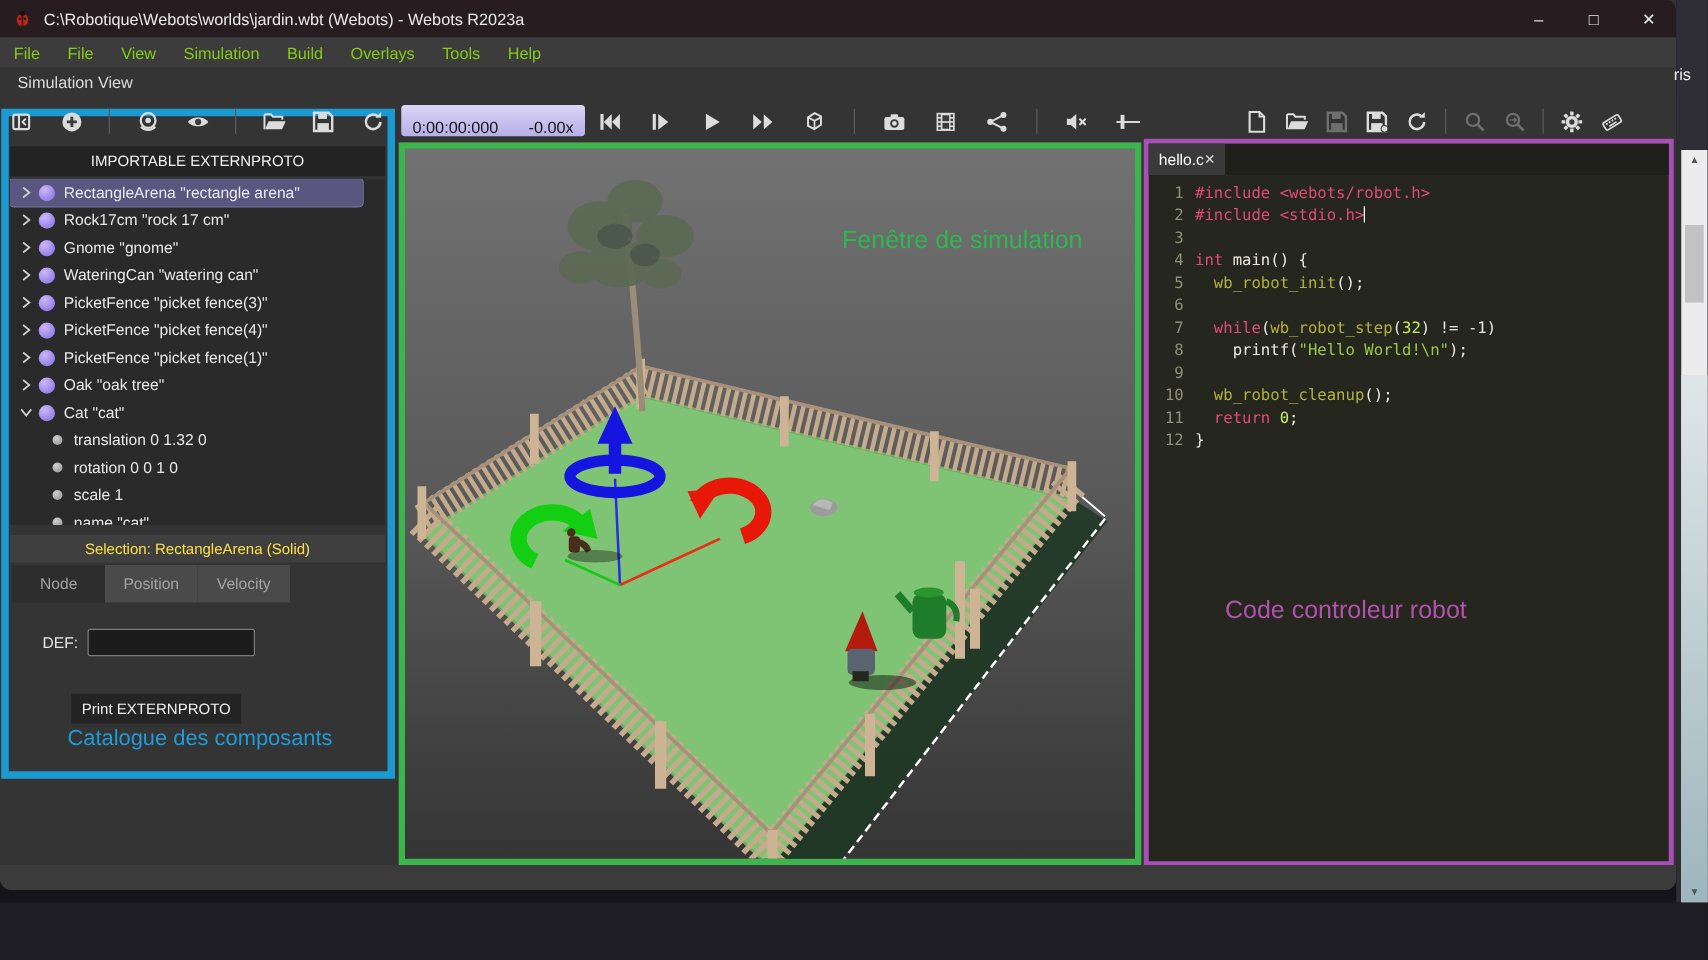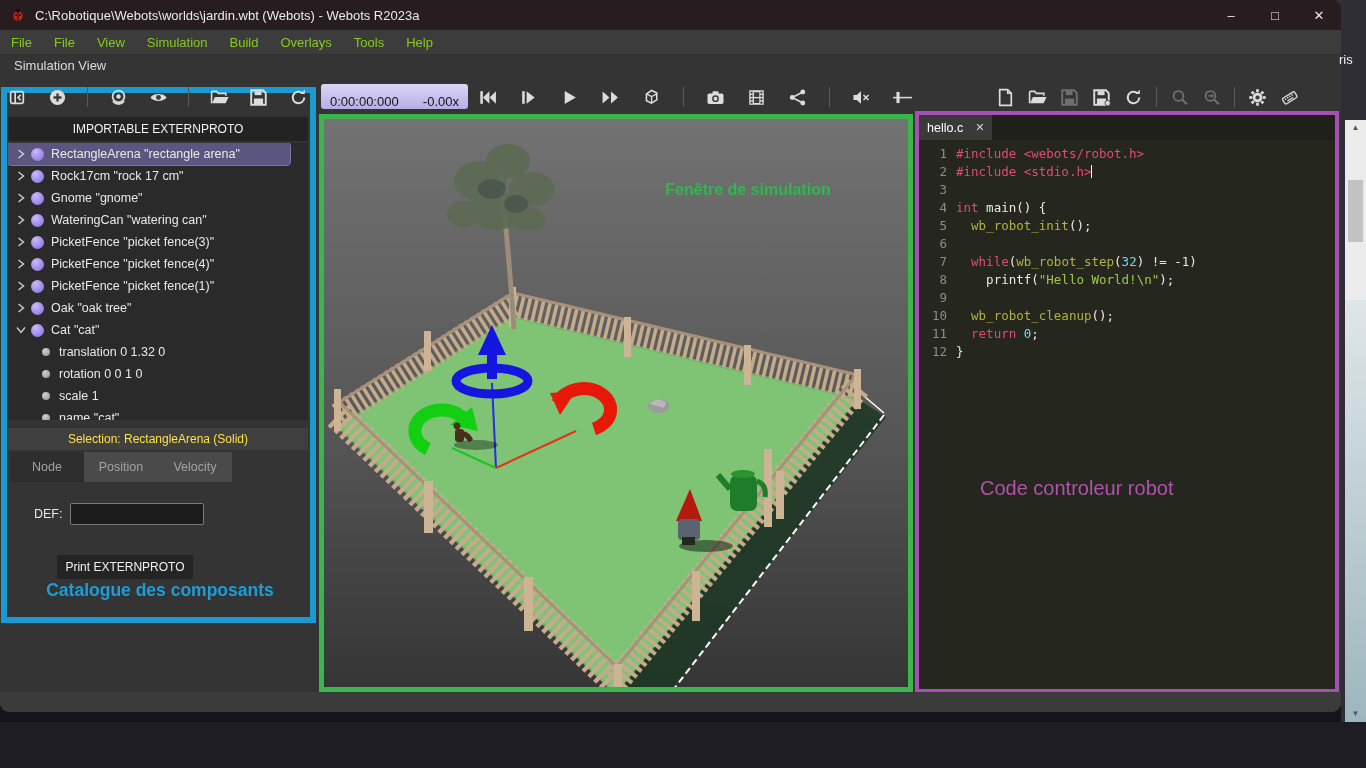--- a/index.html
+++ b/index.html
@@ -36,35 +36,35 @@
   .trow.sel{background:#5b5680;border-radius:3px;outline:1px solid #7b75a8;width:282px}
   .nodeicon{width:13px;height:13px;border-radius:50%;background:radial-gradient(circle at 35% 30%,#cdb8f8,#9d89ec 60%,#8672dd);margin-right:7px;flex:none}
   .fieldicon{width:8px;height:8px;border-radius:50%;background:radial-gradient(circle at 35% 30%,#cfcfcf,#8e8e8e);margin:0 9px 0 28px;flex:none}
   #selection-bar{position:absolute;left:8px;top:428px;width:300px;height:22px;background:#3f3f3f;color:#fde047;font-size:12px;display:flex;align-items:center;justify-content:center;z-index:5}
   #field-tabs{position:absolute;left:10px;top:452px;height:30px;display:flex;z-index:5}
   .ftab{width:74px;height:30px;display:flex;align-items:center;justify-content:center;color:#a3a3a3;font-size:12.5px;background:#4a4a4a}
   .ftab.active{background:#2d2d2d}
   #def-row{position:absolute;left:34px;top:503px;display:flex;align-items:center;z-index:5;color:#e8e8e8;font-size:12.5px}
   #def-input{margin-left:8px;width:134px;height:22px;background:#1c1c1c;border:1px solid #7a7a7a;border-radius:2px;color:#e8e8e8;font-size:12px;padding:0 5px;font-family:"Liberation Sans",sans-serif}
   #print-btn{position:absolute;left:57px;top:555px;width:136px;height:24px;background:#242424;color:#f0f0f0;font-size:12px;display:flex;align-items:center;justify-content:center;z-index:5}
-  #anno-left{position:absolute;left:12px;top:580px;width:296px;text-align:center;font-weight:bold;font-size:17.5px;z-index:6}
+  #anno-left{position:absolute;left:12px;top:580px;width:296px;text-align:center;font-weight:normal;font-size:17.5px;z-index:6}
   
   #green-box{position:absolute;left:319px;top:114px;width:594px;height:578px;border:5px solid #3cb54c;background:#4a4a4a;overflow:hidden}
   #sim3d{width:584px;height:568px;display:block}
-  #anno-center{position:absolute;left:630px;top:181px;width:236px;text-align:center;font-weight:bold;font-size:16px;z-index:6}
+  #anno-center{position:absolute;left:630px;top:181px;width:236px;text-align:right;font-weight:normal;font-size:20px;z-index:6}
   
   #editor-title{position:absolute;left:928px;top:59px;font-size:13px;color:#eaeaea;white-space:nowrap}
   #purple-box{position:absolute;left:915px;top:111px;width:424px;height:582px;border:4px solid #a84fb5;background:#25261e}
   #tabbar{height:25px;background:#1f2019;display:flex;align-items:flex-end}
-  #file-tab{height:25px;background:#3a3a3a;display:flex;align-items:center;padding:0 8px;color:#fff;font-size:12.5px;gap:12px}
+  #file-tab{height:25px;background:#3a3a3a;display:flex;align-items:center;padding:0 8px;color:#fff;font-size:12.5px;gap:0}
   #file-tab .x{font-size:11px;color:#d8d8d8}
   #code{padding:5px 0 0 2px;font-family:"DejaVu Sans Mono","Liberation Mono",monospace;font-size:12.5px;line-height:18px;white-space:pre}
   .cl{display:flex}
   .cl .ln{width:26px;text-align:right;color:#8f9078;margin-right:9px;flex:none}
-  .kw{color:#e34a72}.fn{color:#b2b23c}.num{color:#7dd3fc}.str{color:#9cc84a}.pl{color:#eceadf}
+  .kw{color:#e34a72}.fn{color:#b2b23c}.num{color:#bef264}.str{color:#9cc84a}.pl{color:#eceadf}
   .caret{display:inline-block;width:1px;height:13px;background:#fff;vertical-align:-2px}
   #anno-right{position:absolute;left:962px;top:477px;font-size:20px;z-index:6}
   
   #win-bottom{position:absolute;left:0;top:692px;width:1341px;height:20px;background:#3b3b3b;border-radius:0 0 9px 9px}
   #right-col{position:absolute;left:1341px;top:0;width:25px;height:722px;background:#2f2e34}
   #ris-frag{position:absolute;left:1339px;top:52px;color:#efefef;font-size:13px}
   #ext-scrollbar{position:absolute;left:1345px;top:120px;width:21px;height:602px;background:#ececec}
   #ext-scrollbar .arr{position:absolute;left:0;width:21px;text-align:center;color:#555;font-size:8px}
   #sb-thumb{position:absolute;left:3px;top:60px;width:15px;height:62px;background:#c2c2c2}
   #sb-teal{position:absolute;left:0;top:180px;width:21px;height:422px;background:linear-gradient(#dfe6e8,#9db6bd)}

